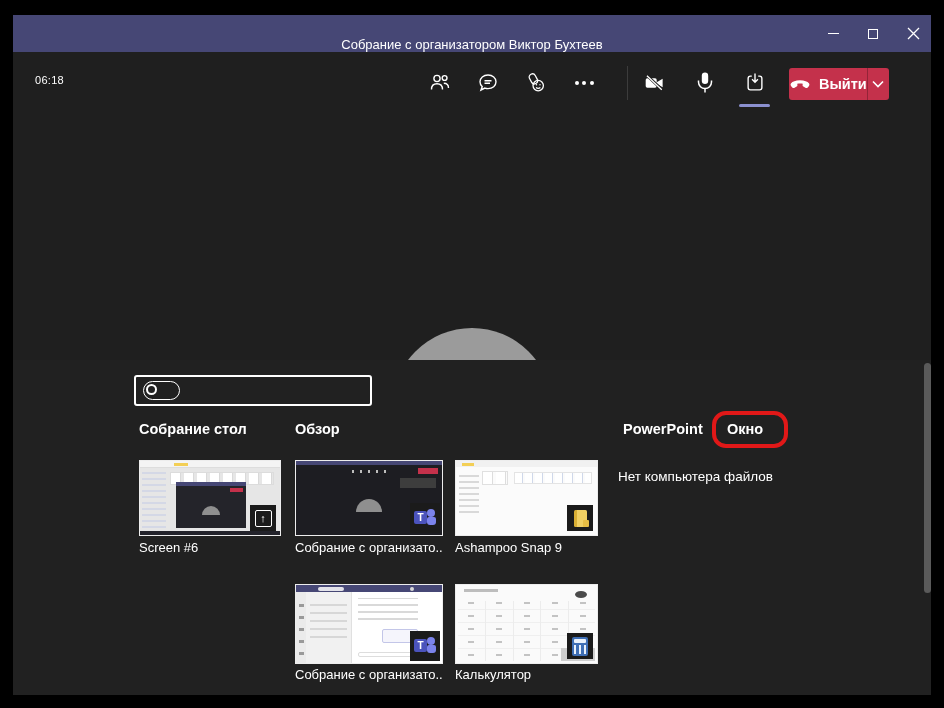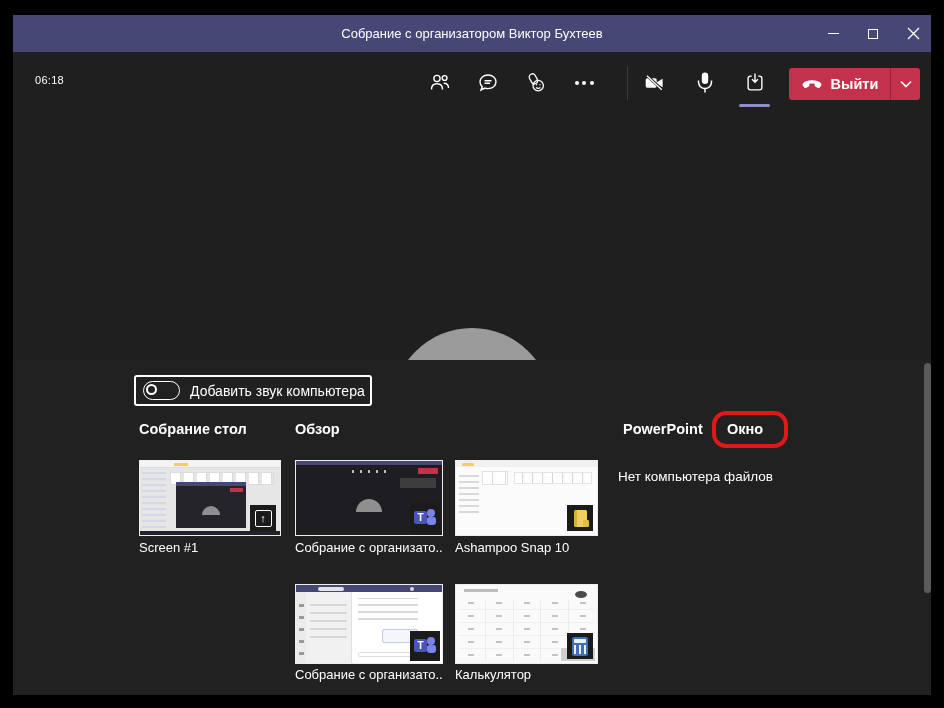--- a/index.html
+++ b/index.html
@@ -2,38 +2,38 @@
 <html><head>
 <meta charset="utf-8">
 <style>
   * { margin:0; padding:0; box-sizing:border-box; }
   html,body { width:944px; height:708px; background:#000; overflow:hidden;
               font-family:"Liberation Sans", sans-serif; }
 
   .window { position:absolute; left:13px; top:15px; width:918px; height:680px; background:#1e1e1e; }
 
   
-  .titlebar { position:relative; height:37px; background:#464775; display:flex; align-items:center; justify-content:center; }
+  .titlebar { position:relative; height:37px; background:#464775; display:flex; align-items:flex-end; justify-content:center; }
   .titlebar .title { color:#fff; font-size:13px; }
   .win-controls { position:absolute; right:10px; top:0; height:37px; display:flex; align-items:center; gap:24px; }
   .win-btn { width:16px; height:16px; display:flex; align-items:center; justify-content:center; cursor:default; }
   .min-glyph { width:11px; height:0; border-top:1.6px solid #fff; }
   .max-glyph { width:10px; height:10px; border:1.4px solid #fff; }
 
   
   .toolbar { position:relative; height:63px; background:#1f1f1f; }
   .elapsed { position:absolute; left:22px; top:22px; color:#fff; font-size:11px; letter-spacing:.3px; }
   .icon-slot { width:22px; height:24px; display:flex; align-items:center; justify-content:center; position:relative; }
   .icons-left { position:absolute; left:416px; top:19px; display:flex; gap:26px; }
   .icons-right { position:absolute; left:631px; top:19px; display:flex; gap:28px; }
   .tb-divider { position:absolute; left:614px; top:14px; width:1px; height:34px; background:#3c3c3c; }
   .dots { display:flex; gap:3.5px; align-items:center; }
   .dots i { width:4px; height:4px; border-radius:50%; background:#fff; }
   .share-underline { position:absolute; left:-5px; top:33px; width:31px; height:3px; background:#8b90cf; border-radius:2px; }
-  .leave-btn { position:absolute; left:776px; top:16px; width:131px; height:32px; background:#c4314b; border-radius:3px; display:flex; align-items:center; color:#fff; cursor:default; }
+  .leave-btn { position:absolute; left:776px; top:16px; width:100px; height:32px; background:#c4314b; border-radius:3px; display:flex; align-items:center; color:#fff; cursor:default; }
   .leave-main { flex:1; display:flex; align-items:center; justify-content:center; gap:8px; height:100%; }
   .leave-label { font-size:14.5px; font-weight:bold; }
   .leave-caret { width:30px; height:100%; border-left:1px solid rgba(0,0,0,.25); display:flex; align-items:center; justify-content:center; }
 
   
   .stage { position:relative; height:245px; background:#1f1f1f; overflow:hidden; }
   .avatar-circle { position:absolute; left:50%; transform:translateX(-50%); top:213px; width:160px; height:160px; border-radius:50%; background:#9b9b9b; }
 
   
   .panel { position:relative; height:335px; background:#212121; }
@@ -239,21 +239,20 @@
   <div class="stage">
     <div class="avatar-circle"></div>
   </div>
 
   <div class="panel">
 
     <div class="sound-toggle">
       <span class="switch">
           <span class="knob"></span>
         </span>
-      <span class="lbl">Добавить звук компьютера</span>
     </div>
 
     <div class="sec-h" style="left:126px">Собрание стол</div>
     <div class="sec-h" style="left:282px">Обзор</div>
     <div class="sec-h" style="left:610px">PowerPoint</div>
     <div class="sec-h" style="left:714px">Окно</div>
     <div class="annotation"></div>
 
     <div class="no-files">Нет компьютера файлов</div>
 
@@ -266,21 +265,21 @@
       <div class="mini-meeting">
           <div class="bar"></div>
           <div class="red"></div>
           <div class="dome"></div>
         </div>
       <div class="taskbar"></div>
       <div class="badge">
         <span class="share-badge-square">↑</span>
       </div>
     </div>
-    <div class="thumb-label lab-r1" style="left:126px;width:142px">Screen #1</div>
+    <div class="thumb-label lab-r1" style="left:126px;width:142px">Screen #6</div>
 
     <div class="thumb t-meeting">
       <div class="bar"></div>
         <div class="tbdots"></div>
         <div class="red"></div>
         <div class="tip"></div>
         <div class="dome"></div>
       <div class="badge badge-teams">
         <span class="teams-logo">
           <span class="c1"></span>
@@ -295,21 +294,21 @@
       <div class="strip">
           <i></i>
         </div>
       <div class="bigicons"></div>
       <div class="files"></div>
       <div class="side"></div>
       <div class="badge">
         <span class="folder-icon"></span>
       </div>
     </div>
-    <div class="thumb-label lab-r1" style="left:442px;width:143px">Ashampoo Snap 10</div>
+    <div class="thumb-label lab-r1" style="left:442px;width:143px">Ashampoo Snap 9</div>
 
     <div class="thumb t-teamsapp">
       <div class="bar">
           <span class="pill"></span>
           <span class="av"></span>
         </div>
       <div class="rail"></div>
       <div class="list"></div>
       <div class="lines"></div>
       <div class="msg"></div>

